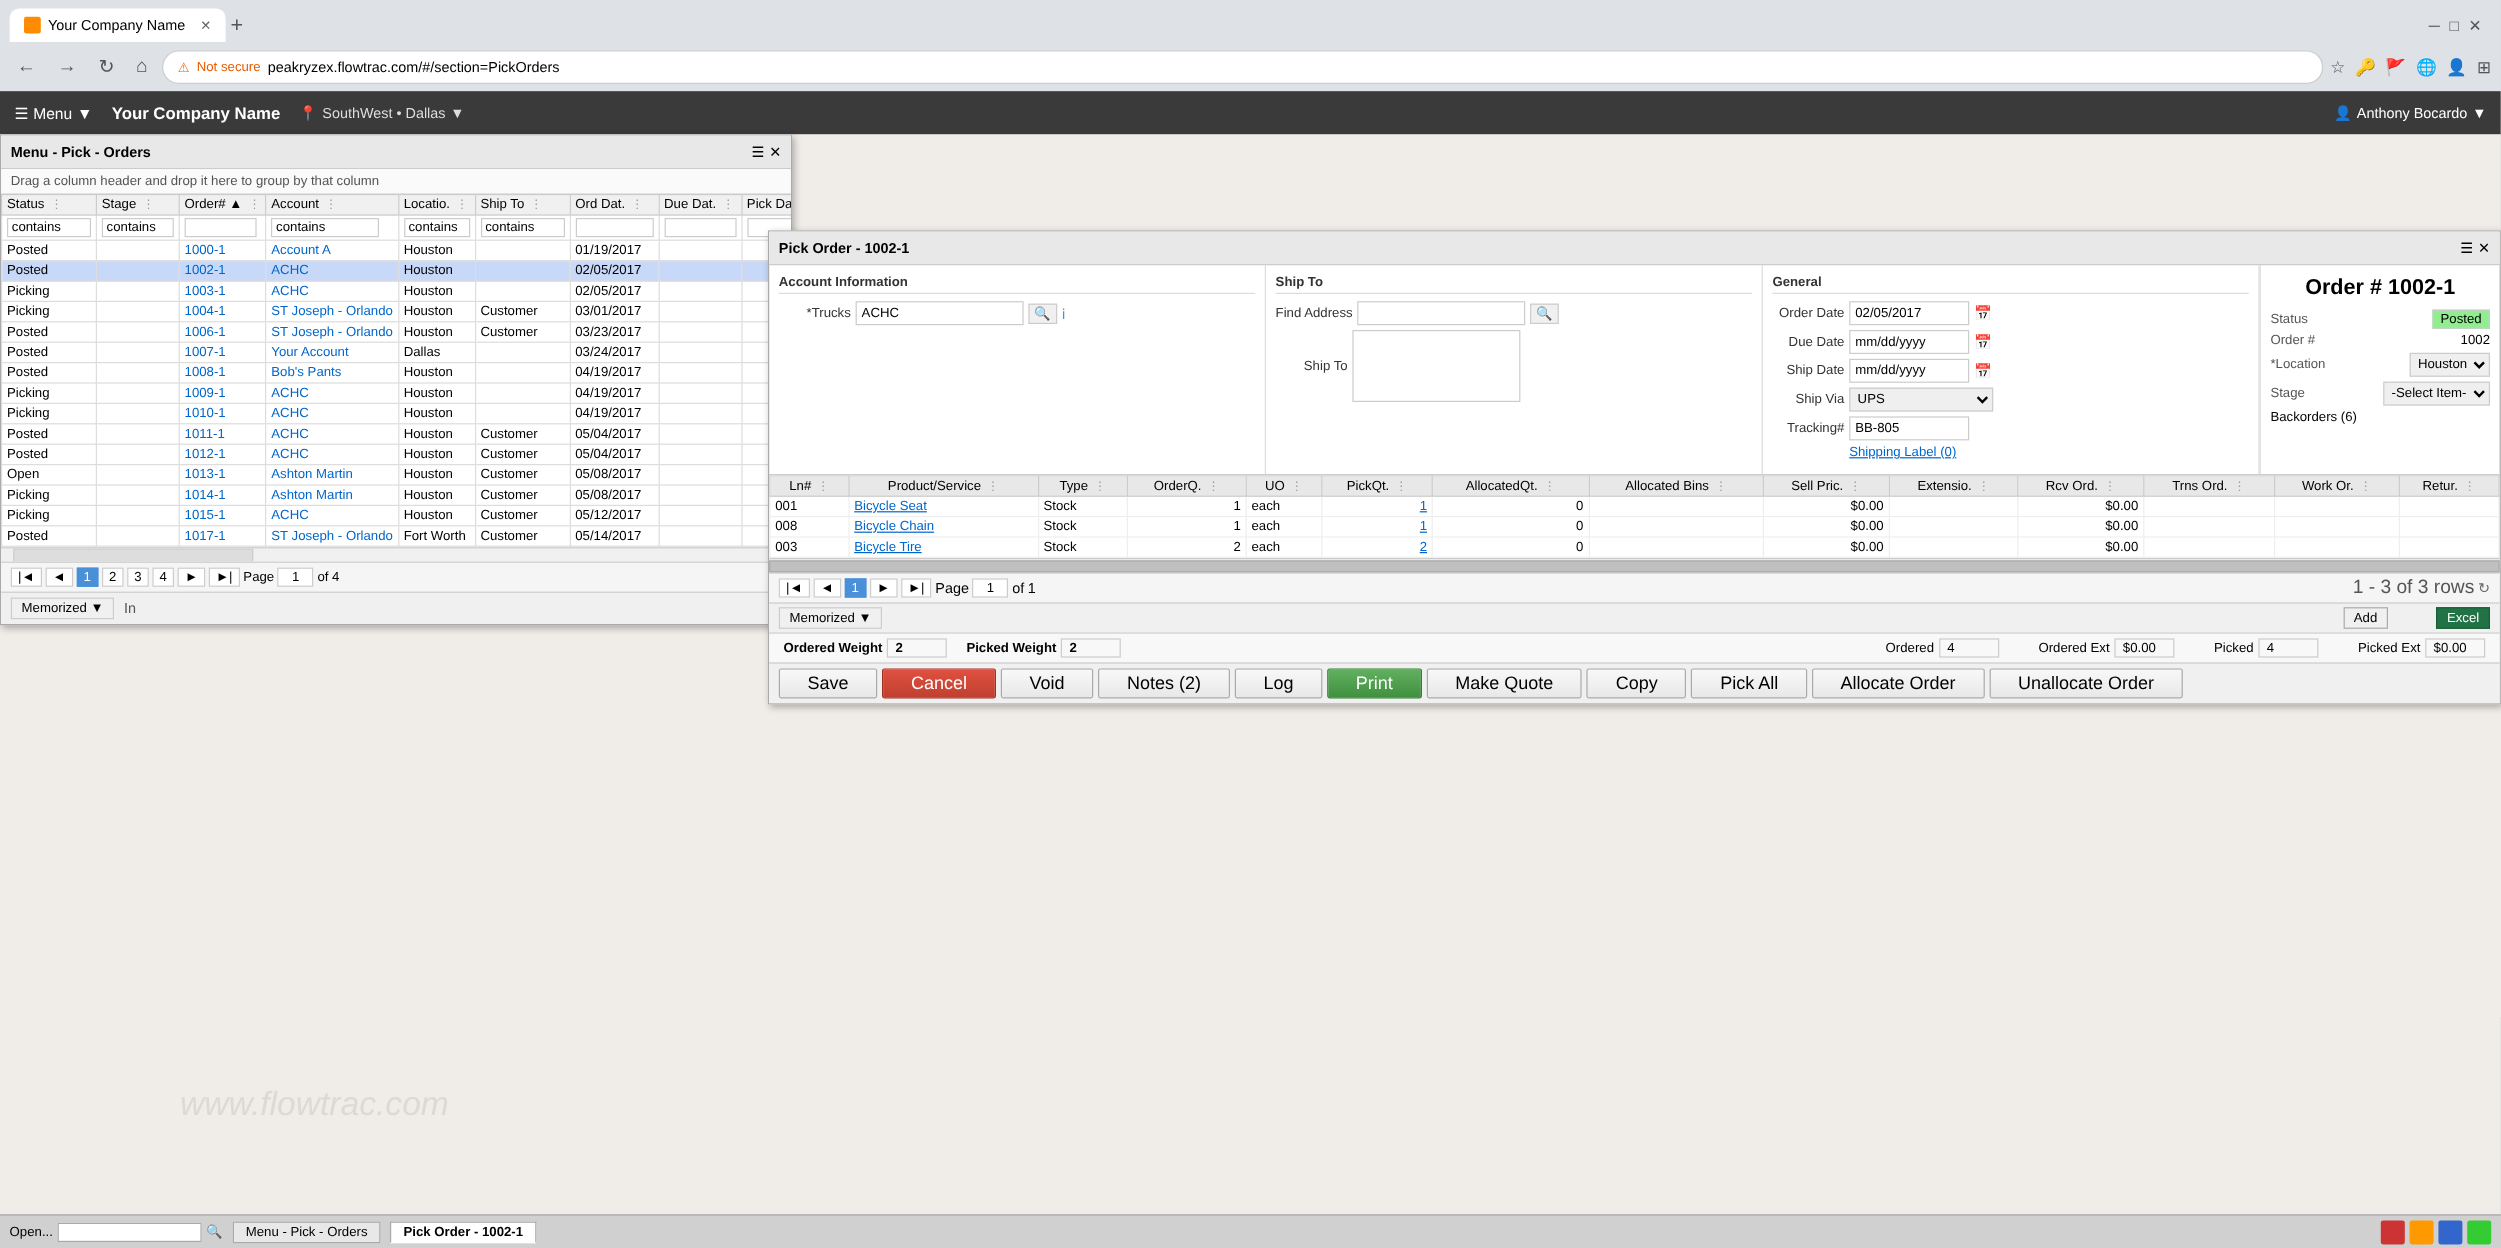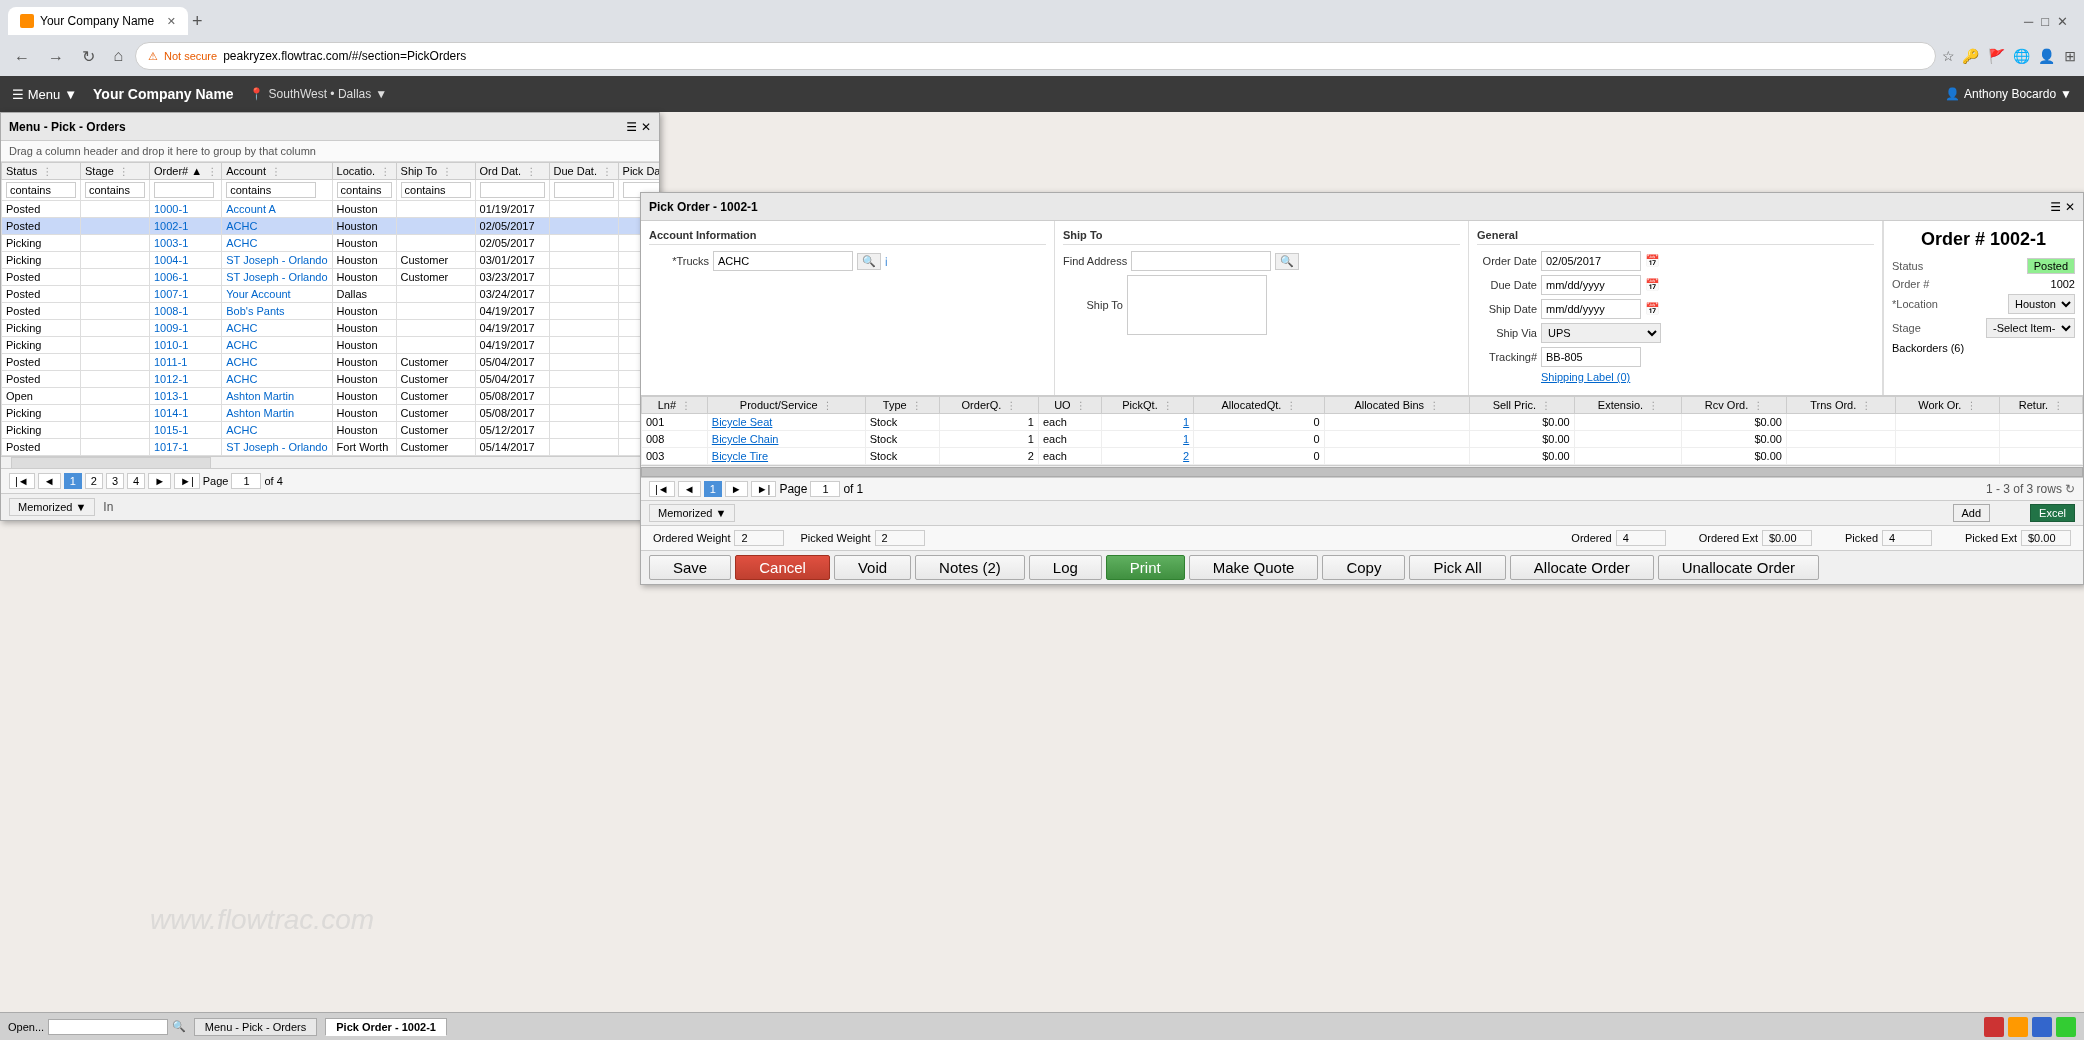--- a/index.html
+++ b/index.html
@@ -115,30 +115,30 @@
 
     
     .search-btn { background: #f0f0f0; border: 1px solid #ccc; padding: 1px 4px; cursor: pointer; font-size: 11px; }
 
     
     .page-nav { display: flex; align-items: center; gap: 3px; }
     .h-scrollbar { height: 12px; background: #f0f0f0; border-top: 1px solid #ccc; position: relative; }
     .h-scrollbar-thumb { position: absolute; left: 0; top: 1px; height: 10px; width: 100%; background: #c0c0c0; border: 1px solid #aaa; }
 
     .rp-bottom-pagination { display: flex; align-items: center; gap: 3px; padding: 3px 8px; border-top: 1px solid #ccc; background: #f5f5f5; }
-    .rows-info { margin-left: auto; font-size: 12px; color: #555; }
+    .rows-info { margin-left: auto; font-size: 16px; color: #555; }
     .refresh-icon { color: #666; cursor: pointer; }
 
     .memorized-bottom { display: flex; align-items: center; justify-content: space-between; padding: 3px 8px; border-top: 1px solid #ccc; background: #f0f0f0; }
     .add-excel-btns { display: flex; gap: 4px; }
     .excel-btn { background: #217346; color: #fff; border: 1px solid #1a5c38; padding: 2px 8px; font-size: 11px; cursor: pointer; margin-left: 36px; }
     .add-btn { background: #f0f0f0; border: 1px solid #aaa; padding: 2px 8px; font-size: 11px; cursor: pointer; }
 
     .totals-section { display: flex; justify-content: space-between; align-items: center; padding: 4px 12px; border-top: 1px solid #ccc; background: #f8f8f8; font-size: 11px; }
-    .totals-left { display: flex; gap: 16px; }
+    .totals-left { display: flex; gap: 16px; font-weight: bold; }
     .totals-right { display: flex; gap: 33px; }
     .tot-row { display: flex; align-items: center; gap: 4px; }
     .tot-val { border: 1px solid #ccc; background: #f8f8f8; padding: 1px 6px; min-width: 50px; }
   </style>
 </head>
 <body>
 
 <div class="browser-chrome">
   <div class="browser-tab-bar">
     <div class="browser-tab">

